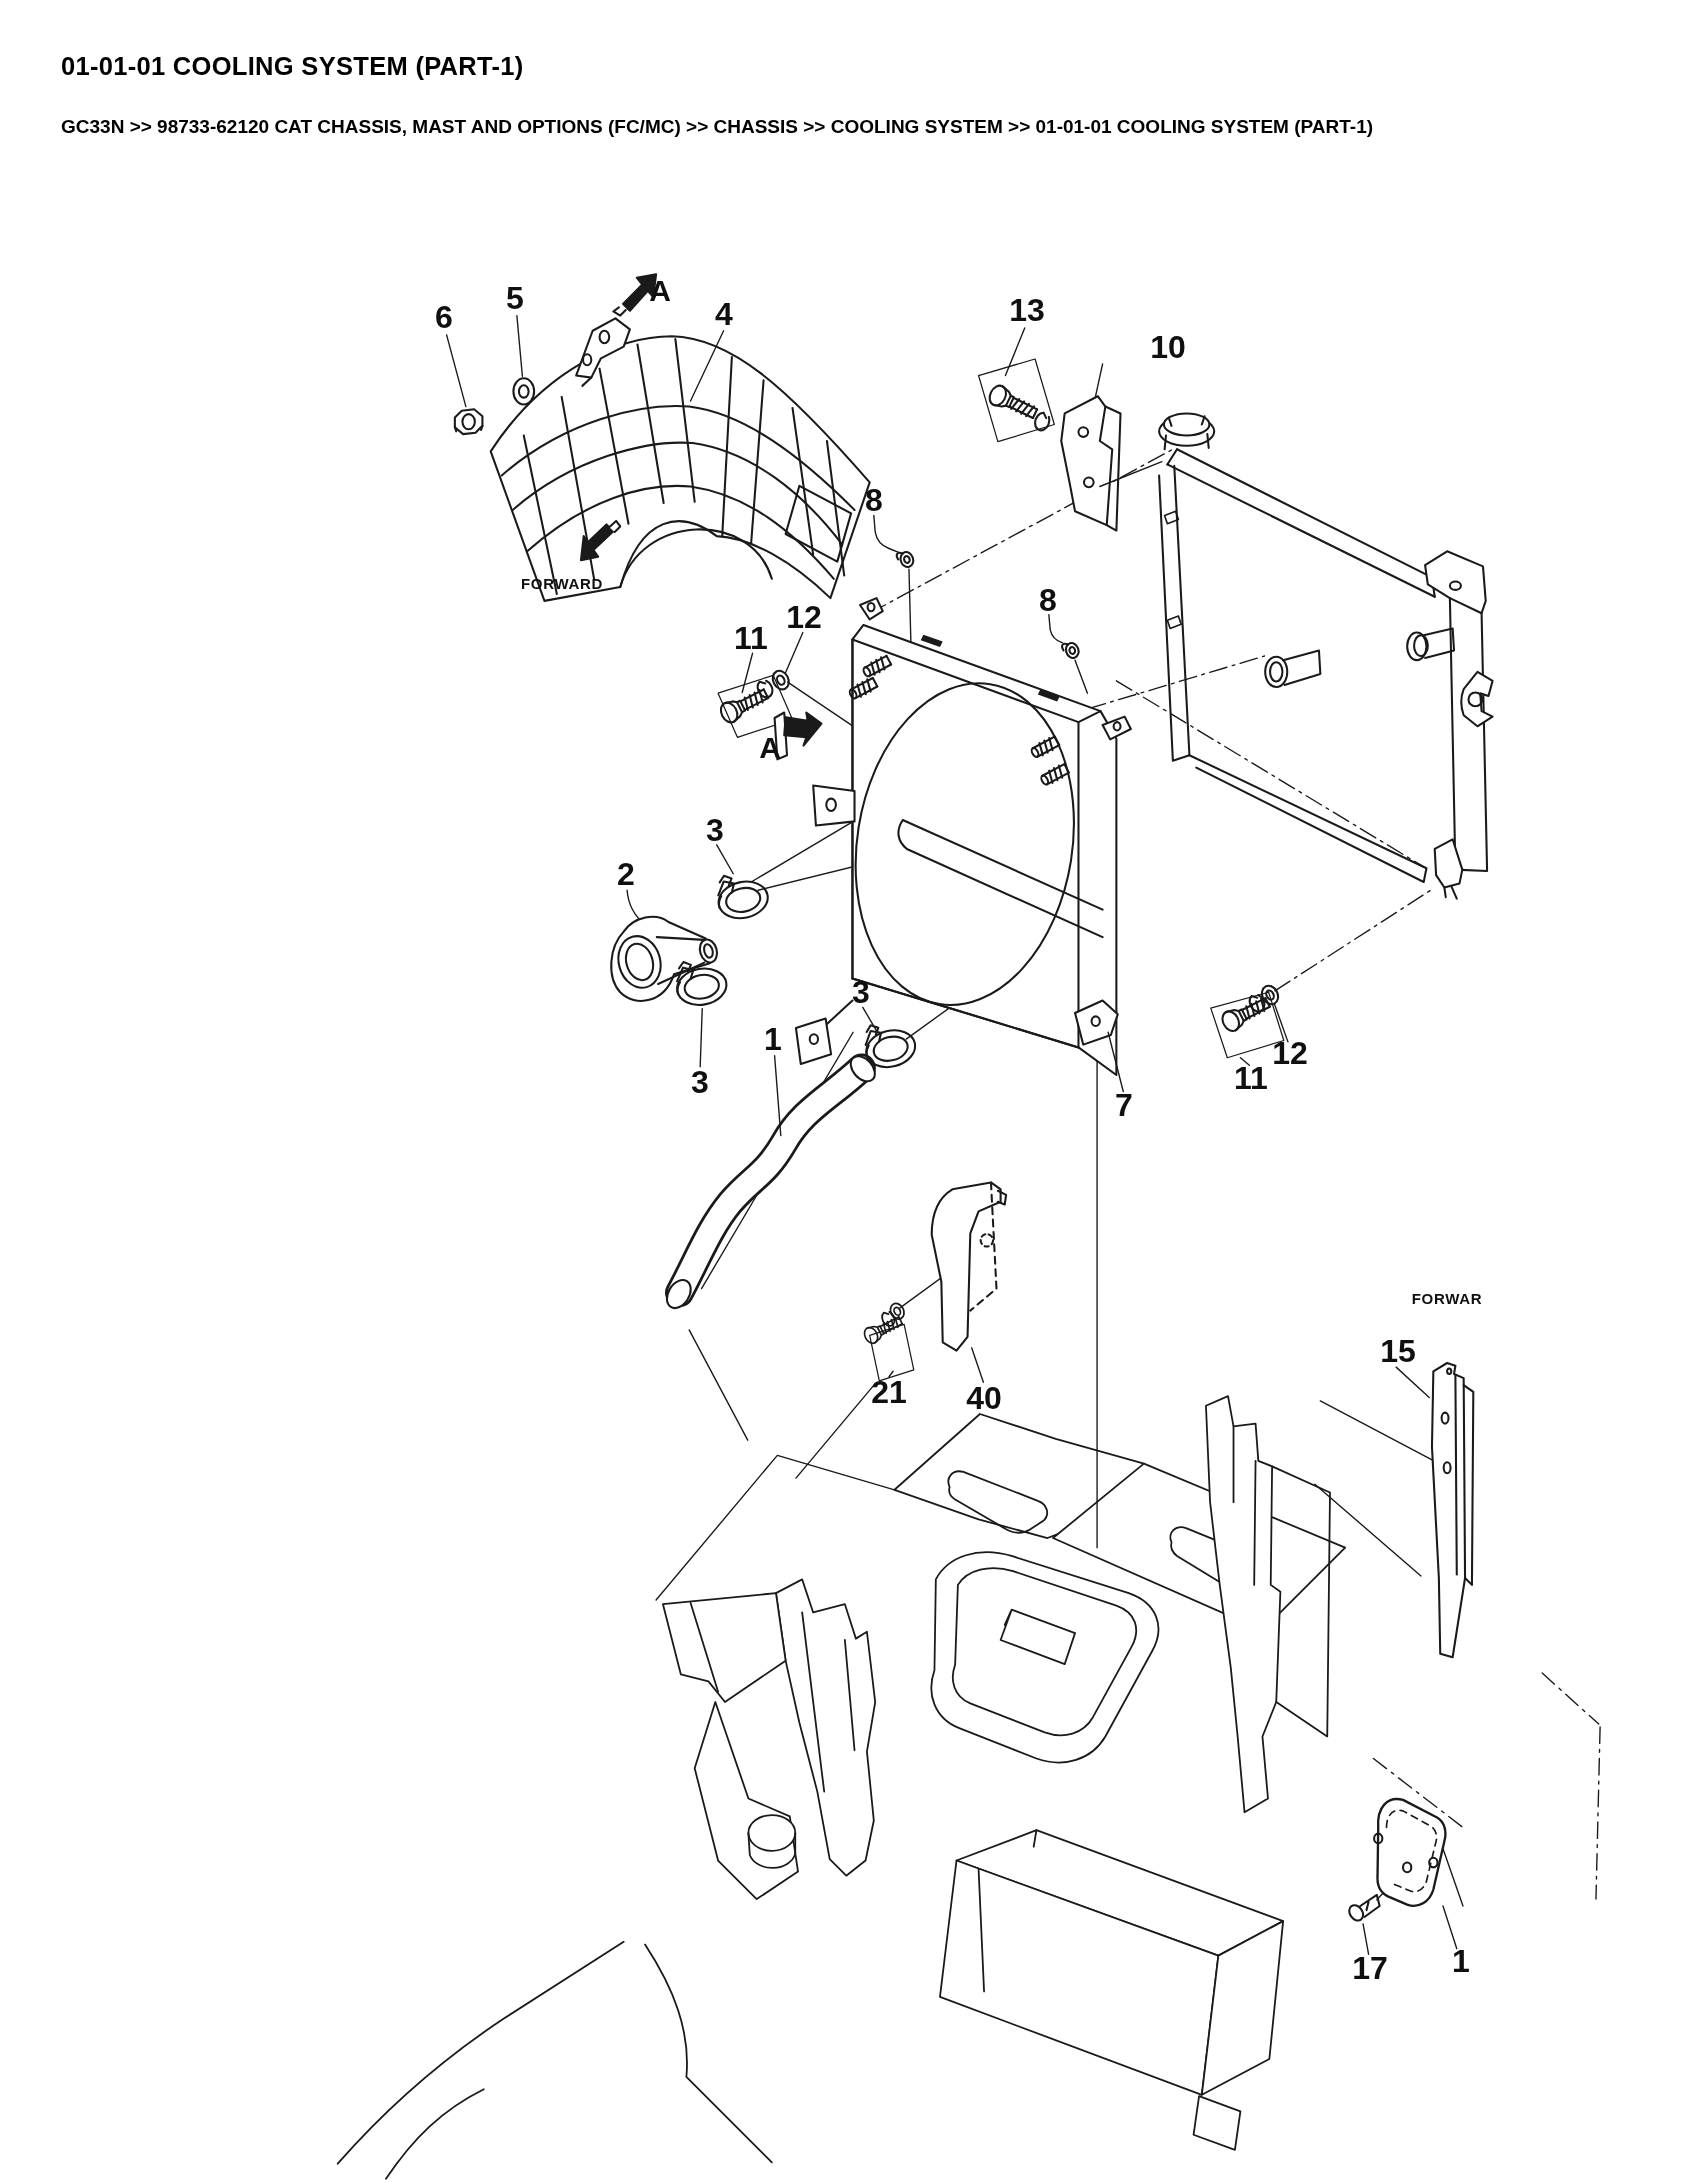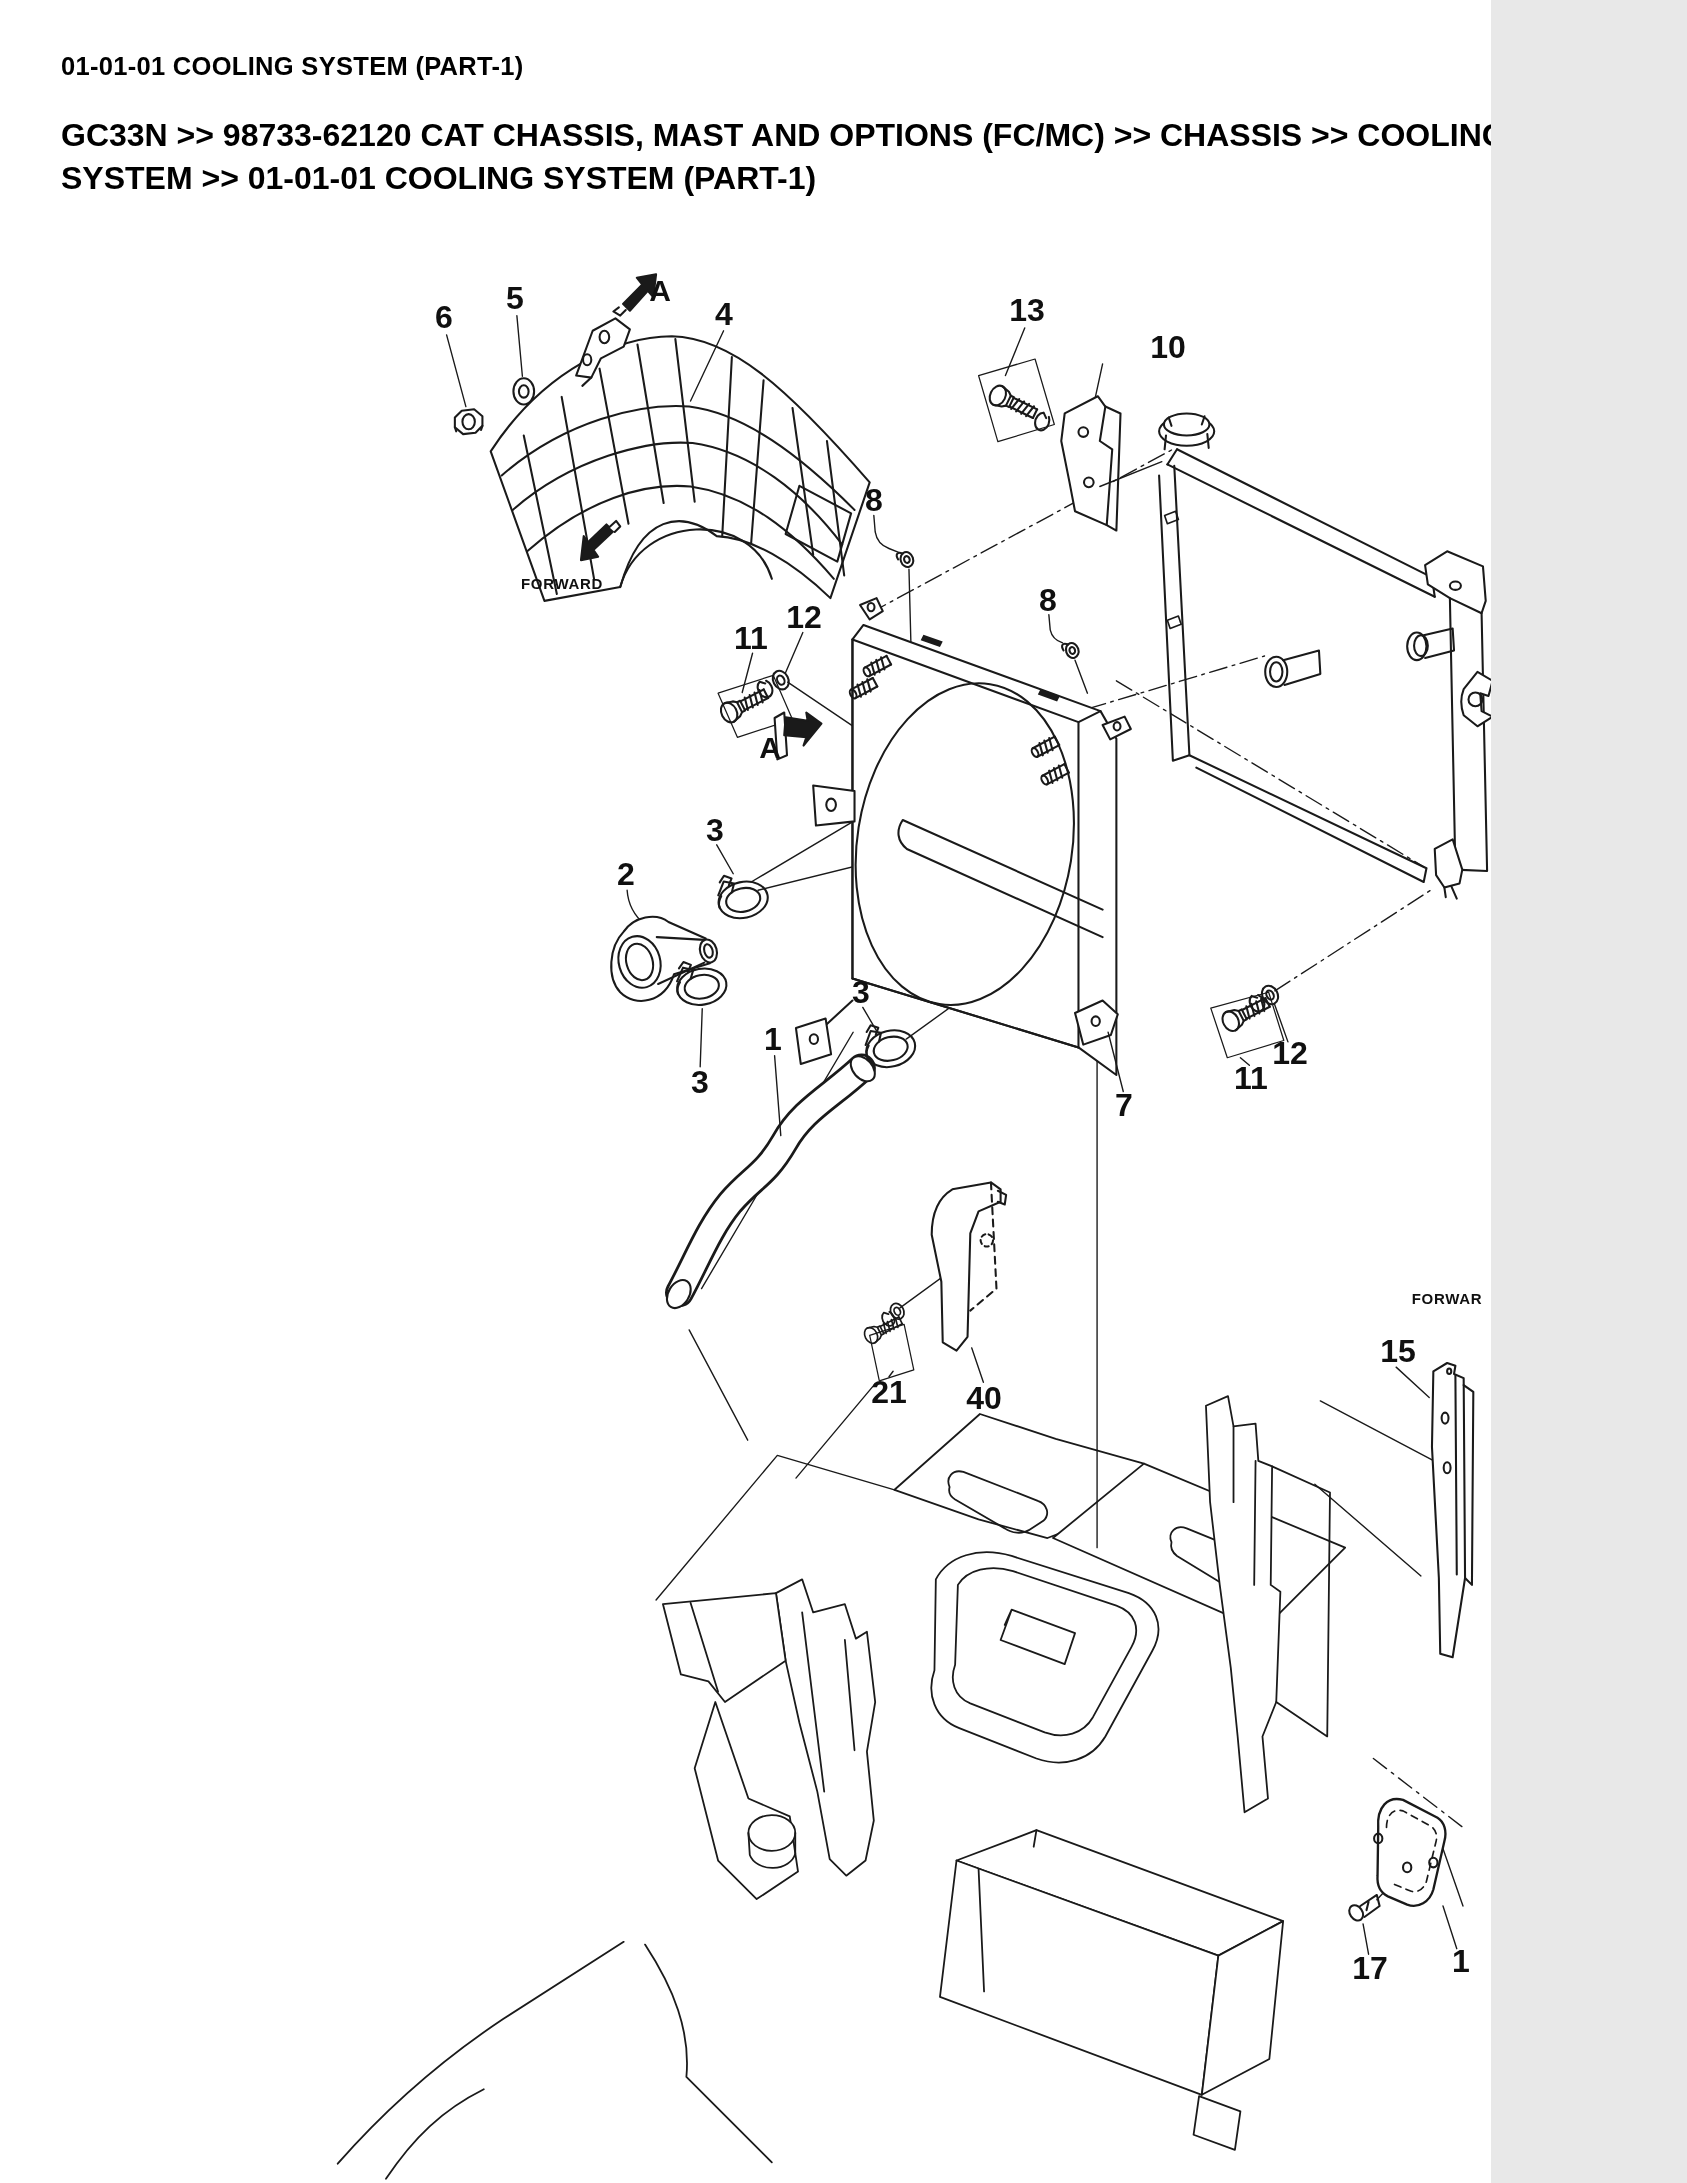--- a/index.html
+++ b/index.html
@@ -1,19 +1,19 @@
 <!DOCTYPE html>
 <html style="font-size:11px"><head>
 <meta charset="utf-8">
 <style>
   html,body{margin:0;padding:0;background:#e8e8e8;}
-  .page{position:relative;width:1491px;height:2183px;background:#ffffff;overflow:hidden;
+  .page{position:relative;width:1687px;height:2183px;background:#ffffff;overflow:hidden;
         font-family:"Liberation Sans",sans-serif;color:#000;}
   .doc-title{position:absolute;left:61px;top:52px;font-size:25.5px;font-weight:bold;letter-spacing:0.3px;white-space:nowrap;}
-  .breadcrumb{position:absolute;left:61px;top:114px;width:1582px;font-size:32px;font-weight:bold;line-height:1.34;}
+  .breadcrumb{position:absolute;left:61px;top:114px;width:1582px;font-size:19px;font-weight:bold;line-height:1.34;}
   .diagram-svg{position:absolute;left:0;top:0;width:1687px;height:2183px;}
   .callout{position:absolute;transform:translate(-50%,-50%);font-size:32px;font-weight:bold;color:#101010;
            white-space:nowrap;line-height:1;}
   .view-label{font-size:30px;}
   .dir-label{font-size:15px;letter-spacing:0.7px;}
 </style>
 </head>
 <body>
 
 <div class="page">

